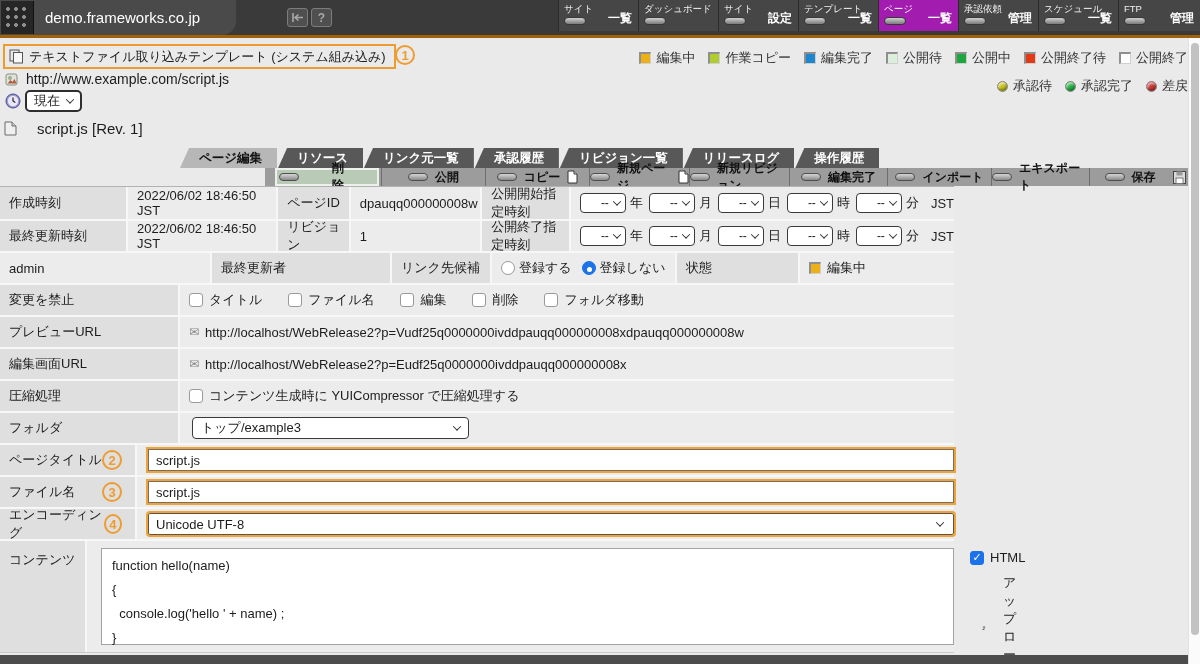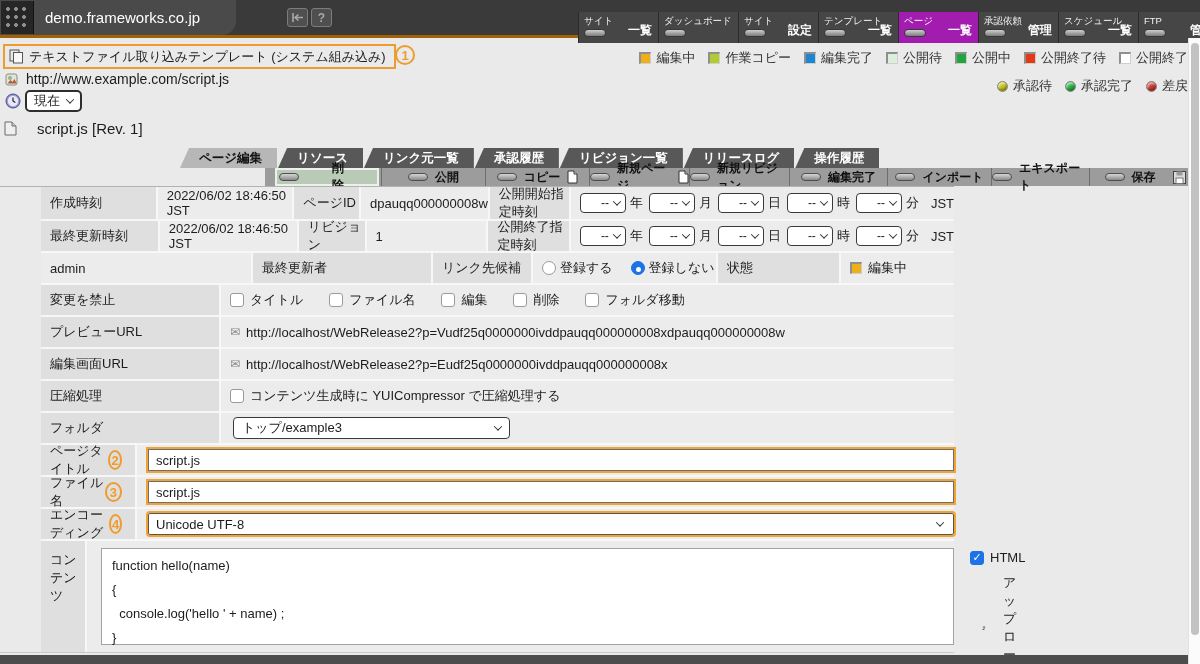--- a/index.html
+++ b/index.html
@@ -19,22 +19,22 @@
       background-image:radial-gradient(circle at 3px 3px, #8f8f8f 1.6px, transparent 2.2px);
       background-size:8px 8px; }
   .site-title { position:absolute; left:45px; top:0; height:35px; line-height:35px;
                 color:#fff; font-size:15px; }
   .tb-btn { position:absolute; top:8px; width:21px; height:19px; background:#4f4f4f;
             border:1px solid #7c7c7c; border-radius:3px; display:flex;
             align-items:center; justify-content:center; color:#a8a8a8;
             font-size:12px; font-weight:bold; }
   .tb-btn svg { display:block; }
 
-  .nav-item { position:absolute; top:12px; height:31px; width:80px;
-              border-left:1px solid #2b2b2b; background:#464646;margin-left:20px; }
+  .nav-item { position:absolute; top:0; height:31px; width:80px;
+              border-left:1px solid #2b2b2b; background:#464646; }
   .nav-item.active { background:#a21caf; }
   .nav-cat { position:absolute; left:5px; top:3px; font-size:9.5px; color:#f2f2f2;
              white-space:nowrap; }
   .nav-item.active .nav-cat { color:#fff; }
   .nav-pill { position:absolute; left:5px; bottom:6px; width:22px; height:8px;
               border-radius:4px; border:1px solid #383838;
               background:linear-gradient(#cfcfcf,#7c7c7c); }
   .nav-act { position:absolute; right:6px; bottom:4px; font-size:12px;
              font-weight:bold; color:#fff; }
 
@@ -85,21 +85,21 @@
   .tool.hl { justify-content:flex-end; }
   .tool-hl-box { position:absolute; left:10px; right:2px; top:0; bottom:0;
                  background:#b9cab6; border:2px solid #ecf1ec; }
   .tool.hl .tool-pill, .tool.hl span { position:relative; }
   .tool.hl span { margin-right:26px; }
   .tool.hl .tool-pill { margin-left:14px; }
   .tool svg { flex:0 0 auto; }
 
   
   .grid { position:absolute; left:0; top:186px; width:954px;
-          border-top:1px solid #b2b2b2; border-bottom:1px solid #c9c9c9;padding-left:41px; }
+          border-top:1px solid #b2b2b2; border-bottom:1px solid #c9c9c9; }
   .row { display:flex; border-top:2px solid #f7f7f7; }
   .row:first-child { border-top:none; }
   .cell { display:flex; align-items:center; border-right:2px solid #f7f7f7;
           font-size:13px; }
   .cell:last-child { border-right:none; }
   .lbl { background:#dfdfdf; padding-left:9px; }
   .val { background:#ececec; padding-left:9px; }
   .h32 { height:32px; }
   .w-l1 { width:180px; } .w-v1 { width:212px; }
   .w-l2 { width:100px; } .w-v2 { width:185px; }
@@ -117,21 +117,21 @@
            border:1px solid #9a9a9a; margin-right:4px; flex:0 0 auto; }
   .radio.sel { background:#1E72E8; border-color:#1E72E8; position:relative; }
   .radio.sel::after { content:""; position:absolute; left:4.5px; top:4.5px;
                       width:5px; height:5px; border-radius:50%; background:#fff; }
   .cb { width:14px; height:14px; border-radius:3px; background:#fff;
         border:1px solid #9a9a9a; margin-right:6px; flex:0 0 auto; }
   .cb.checked { background:#1E72E8; border-color:#1E72E8; color:#fff;
         display:flex; align-items:center; justify-content:center;
         font-size:11px; font-weight:bold; }
   .opt { display:flex; align-items:center; margin-right:26px; }
-  .opt2 { display:flex; align-items:center; margin-right:18px; }
+  .opt2 { display:flex; align-items:center; margin-right:10px; }
 
   .mail { color:#8a8a8a; font-size:12px; margin-right:6px; }
 
   .input-text { margin-left:2px; width:806px; height:22px; background:#fff;
                 border:1px solid #6f6f6f; outline:2px solid #F0A235;
                 display:flex; align-items:center; padding-left:7px; font-size:13px; }
   .sel-wide { margin-left:2px; width:806px; height:22px; background:#fff;
               border:1px solid #555; border-radius:2px; outline:2px solid #F0A235;
               display:flex; align-items:center; justify-content:space-between;
               padding:0 10px 0 7px; font-size:13px; }

